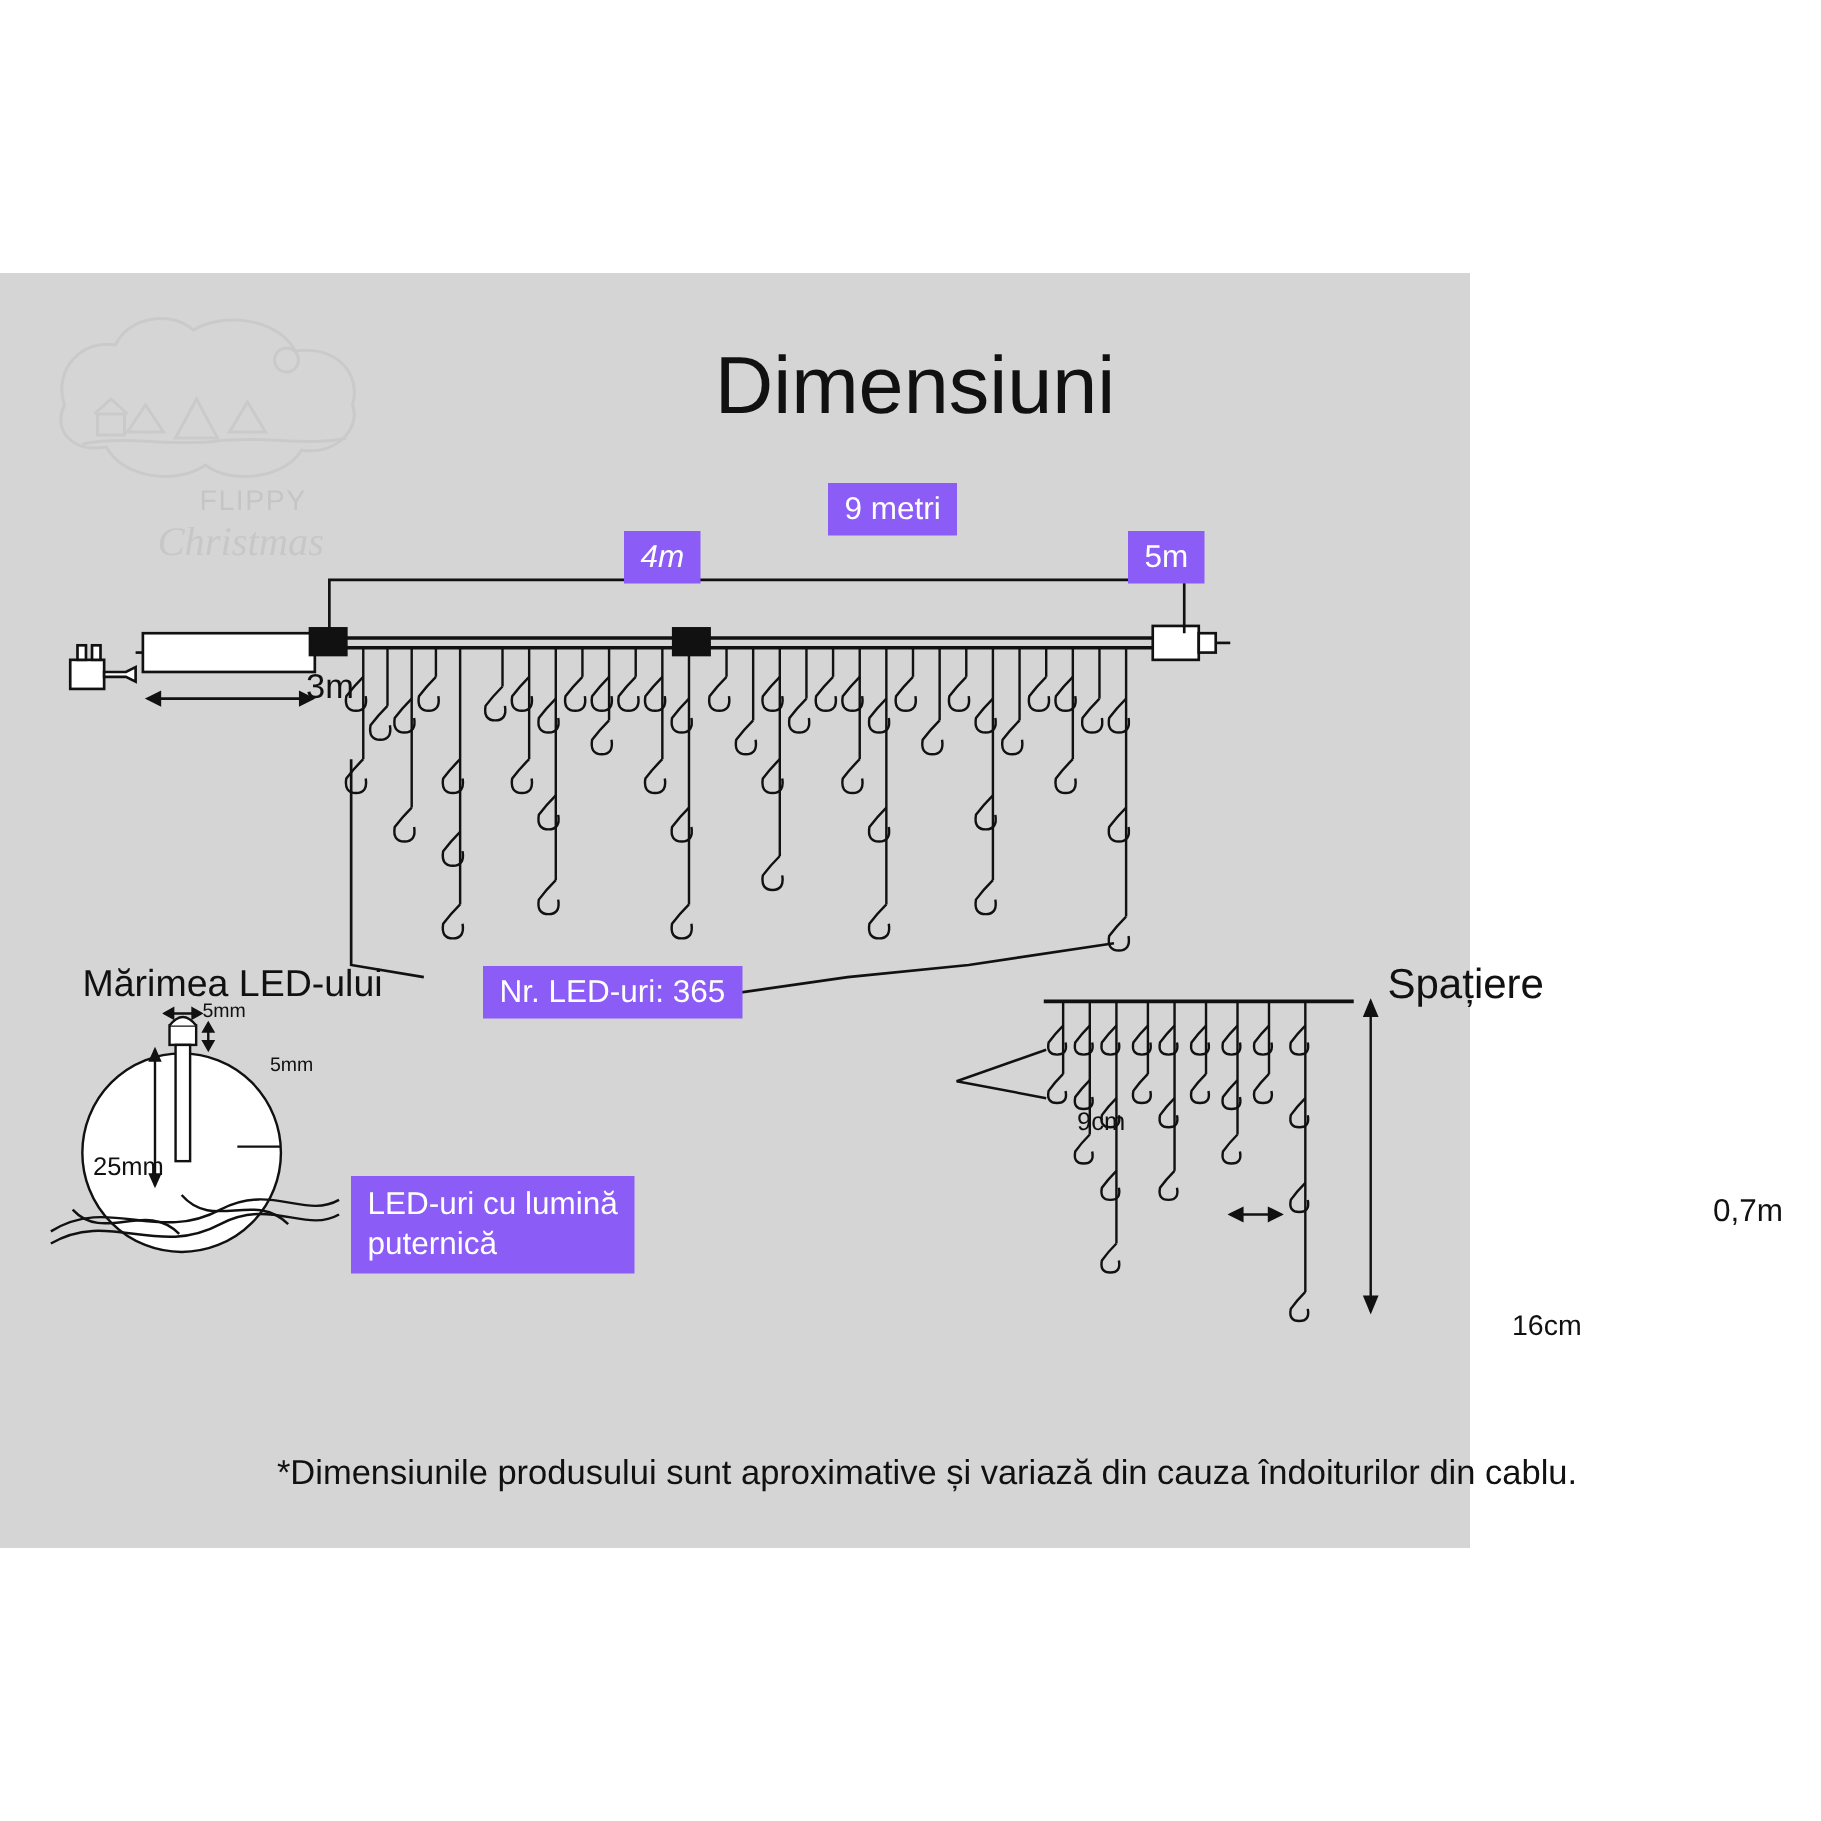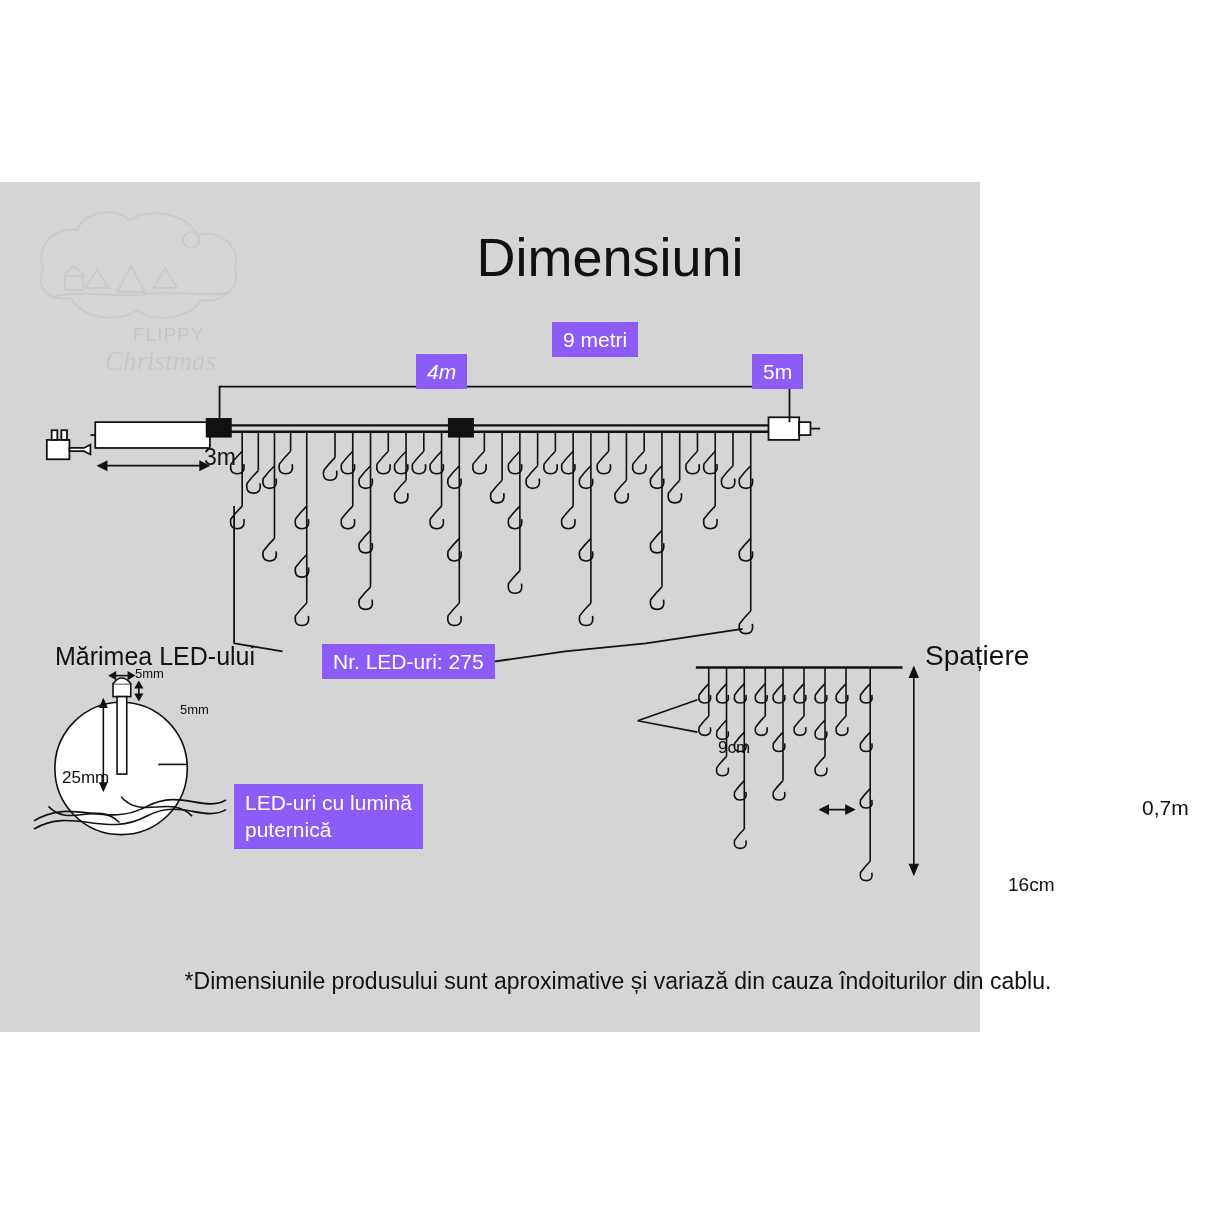--- a/index.html
+++ b/index.html
@@ -350,21 +350,21 @@
         <path d="M1016 676 L1026 671 L1026 681 Z" fill="#111111"></path>
         <path d="M1058 676 L1048 671 L1048 681 Z" fill="#111111"></path>
       </g>
     </svg>
 
     <div id="title-wrap">Dimensiuni</div>
 
     <div class="lbl" style="left:552px; top:140px;">9 metri</div>
     <div class="lbl" style="left:416px; top:172px;font-style:italic;">4m</div>
     <div class="lbl" style="left:752px; top:172px;">5m</div>
-    <div class="lbl" style="left:322px; top:462px;">Nr. LED-uri: 275</div>
+    <div class="lbl" style="left:322px; top:462px;">Nr. LED-uri: 365</div>
     <div class="lbl" style="left:234px; top:602px; line-height:1.3;">LED-uri cu lumină
 puternică</div>
 
     <div class="plain dim-3m" style="left:168px; top:262px;margin-left:36px;">3m</div>
     <div class="plain dim-small" style="left:135px; top:484px;">5mm</div>
     <div class="plain dim-small" style="left:180px; top:520px;">5mm</div>
     <div class="plain dim-mid" style="left:62px; top:586px;">25mm</div>
     <div class="plain dim-mid" style="left:718px; top:556px;">9cm</div>
     <div class="plain dim-mid" style="left:1142px; top:614px; font-size:21px;">0,7m</div>
     <div class="plain dim-mid" style="left:1008px; top:692px; font-size:19px;">16cm</div>

